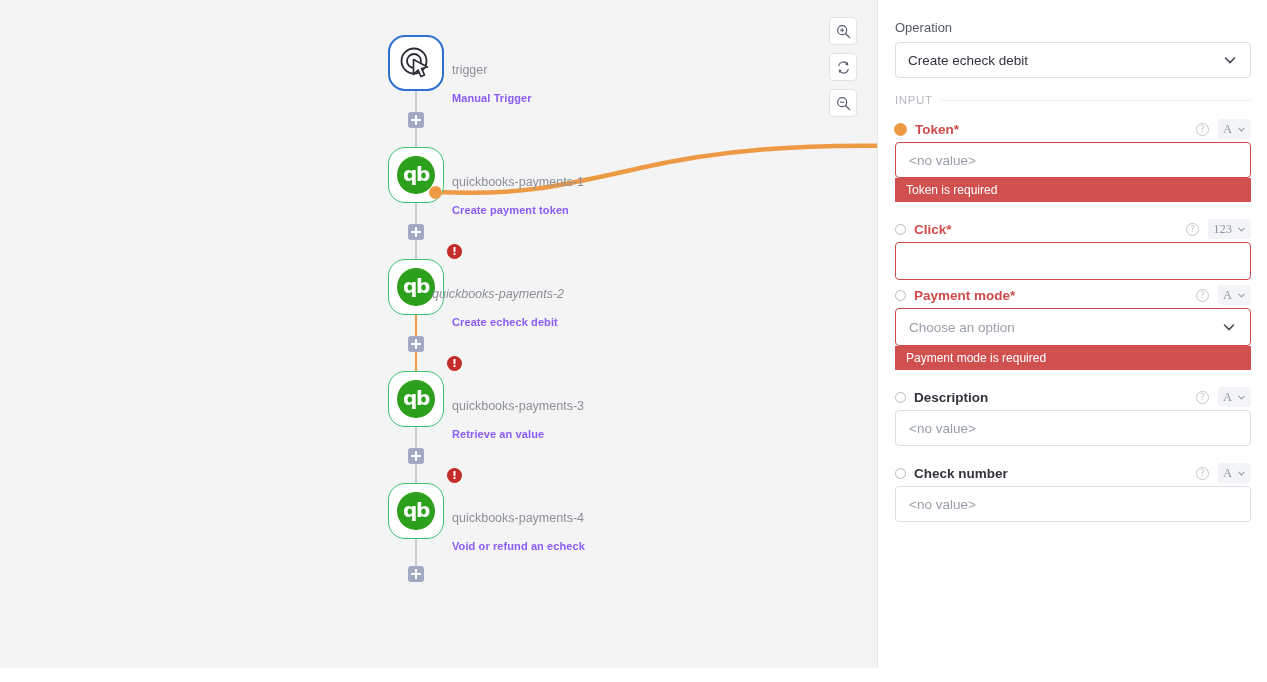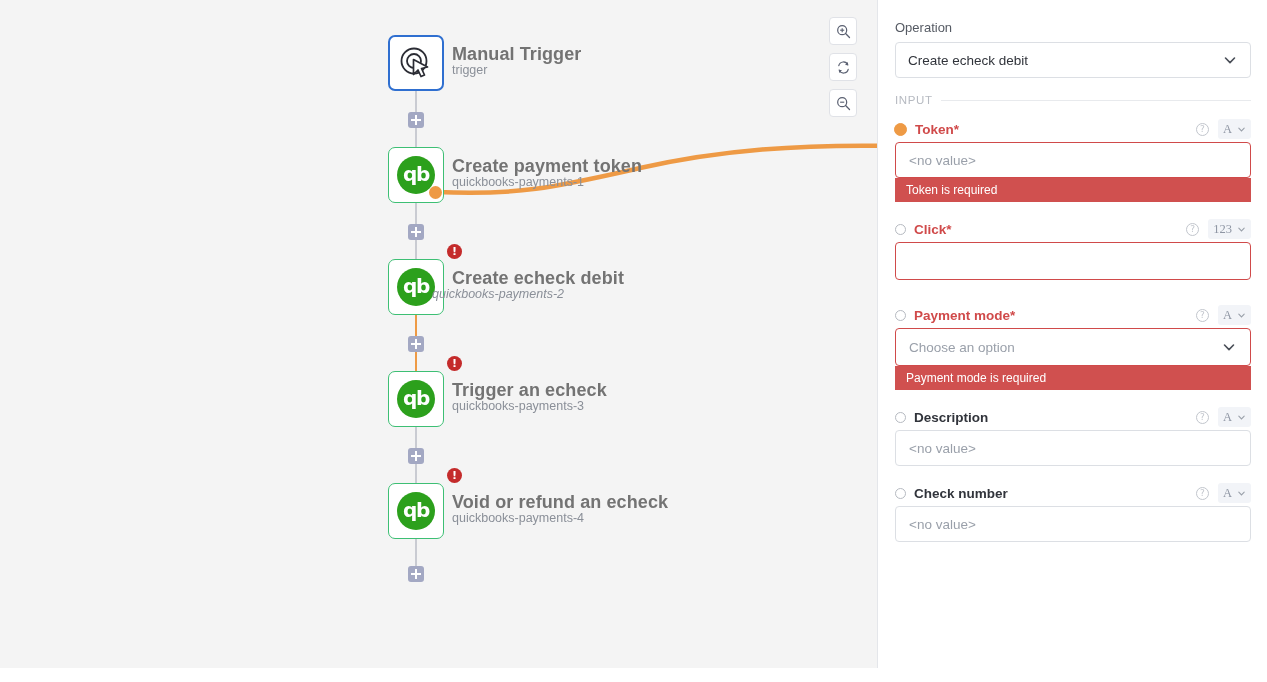--- a/index.html
+++ b/index.html
@@ -40,30 +40,30 @@
   }
   .plus-btn::before, .plus-btn::after {
     content: ""; position: absolute; background: #ffffff;
   }
   .plus-btn::before { width: 10px; height: 2.4px; }
   .plus-btn::after  { width: 2.4px; height: 10px; }
 
   
   .node {
     position: absolute; width: 56px; height: 56px;
-    border-radius: 7px; background: #ffffff;
+    border-radius: 17px; background: #ffffff;
     display: flex; align-items: center; justify-content: center;
   }
   .node.trigger { border: 2px solid #2f6fd0; }
   .node.qb      { border: 1.6px solid #3dbf74; }
 
   .node-label {
     position: absolute;
-    font-size: 18px; font-weight: bold; color: #737373;
-    letter-spacing: .1px; white-space: nowrap;
+    font-size: 11px; font-weight: bold; color: #8b5cf6;
+    letter-spacing: .1px; white-space: nowrap; margin-top: 48px;
   }
   .node-sub {
     position: absolute;
     font-size: 12.5px; color: #8a8f98; white-space: nowrap;
   }
 
   
   .qb-logo {
     width: 38px; height: 38px; border-radius: 50%;
     background: #2ca01c;
@@ -227,21 +227,21 @@
     <div class="node qb" style="left:388px; top:259px;">
       <div class="qb-logo">qb</div>
     </div>
     <div class="node-label" style="left:452px; top:268px;">Create echeck debit</div>
     <div class="node-sub" style="left:432px; top:287px;font-style:italic;">quickbooks-payments-2</div>
 
     <div class="err-badge" style="left:447px; top:356px;">!</div>
     <div class="node qb" style="left:388px; top:371px;">
       <div class="qb-logo">qb</div>
     </div>
-    <div class="node-label" style="left:452px; top:380px;">Trigger an echeck</div>
+    <div class="node-label" style="left:452px; top:380px;">Retrieve an value</div>
     <div class="node-sub" style="left:452px; top:399px;">quickbooks-payments-3</div>
 
     <div class="err-badge" style="left:447px; top:468px;">!</div>
     <div class="node qb" style="left:388px; top:483px;">
       <div class="qb-logo">qb</div>
     </div>
     <div class="node-label" style="left:452px; top:492px;">Void or refund an echeck</div>
     <div class="node-sub" style="left:452px; top:511px;">quickbooks-payments-4</div>
 
     <div class="canvas-btn" style="left:829px; top:17px;">
@@ -316,21 +316,21 @@
           <svg width="9" height="9" viewBox="0 0 10 10">
             <path d="M2 3.5 L5 6.6 L8 3.5" fill="none" stroke="#9aa0aa" stroke-width="1.2" stroke-linecap="round"></path>
           </svg>
         </span>
       </span>
     </div>
     <div class="field error-tall">
       <span></span>
     </div>
 
-    <div class="param-head" style="margin-top:22px;">
+    <div class="param-head" style="margin-top:2px;">
       <span class="radio-circle"></span>
       <span class="param-name req">Payment mode*</span>
       <span class="head-right">
         <span class="q-icon">?</span>
         <span class="type-badge">
           <span class="tb-text">A</span>
           <svg width="9" height="9" viewBox="0 0 10 10">
             <path d="M2 3.5 L5 6.6 L8 3.5" fill="none" stroke="#9aa0aa" stroke-width="1.2" stroke-linecap="round"></path>
           </svg>
         </span>

